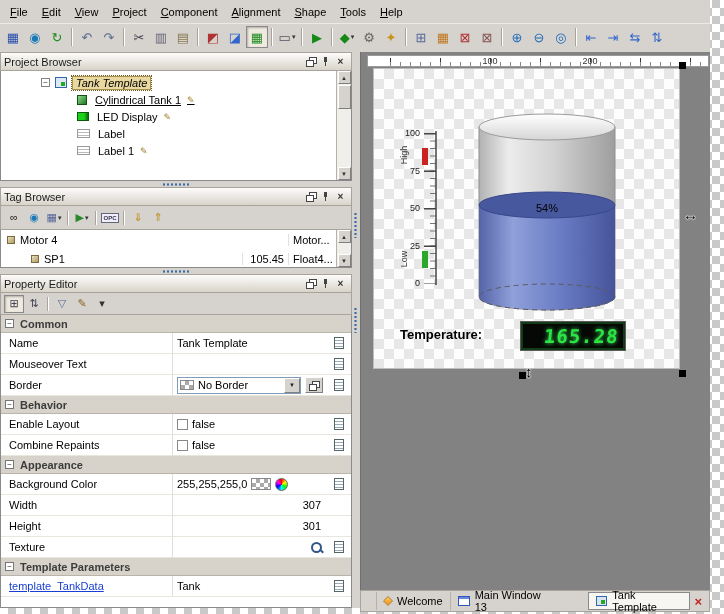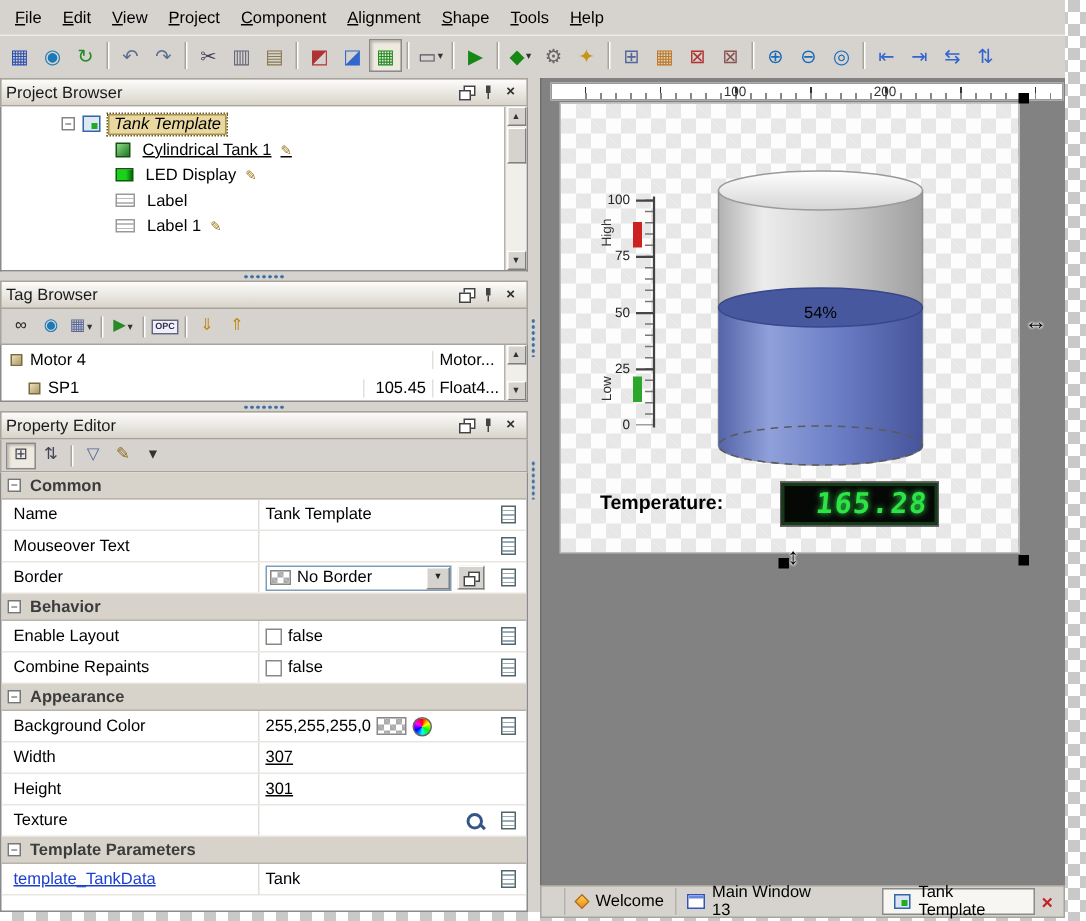--- a/index.html
+++ b/index.html
@@ -82,21 +82,21 @@
   #pe-grid { flex:1; background:#fff; border:1px solid #8a8a8a; border-top:none; overflow:hidden; }
   .sec-header { height:18px; background:#d7d3ca; border-bottom:1px solid #b8b4ac;
     display:flex; align-items:center; padding-left:4px; color:#3c3c3c; font-weight:bold; }
   .sec-box { width:9px; height:9px; border:1px solid #777; background:#fff; font-size:8px; line-height:7px;
     text-align:center; margin-right:6px; color:#333; font-weight:normal; }
   .prop-row { height:21px; display:flex; align-items:stretch; border-bottom:1px solid #e8e6de; }
   .prop-label { width:172px; flex:none; display:flex; align-items:center; padding-left:8px; border-right:1px solid #e0ded6; }
   .prop-label.link { color:#1a3fd0; text-decoration:underline; }
   .prop-value { flex:1; display:flex; align-items:center; padding:0 4px; gap:4px; overflow:hidden; }
   .prop-icons { width:24px; flex:none; display:flex; align-items:center; justify-content:center; }
-  .num { flex:1; padding-right:2px;text-decoration:underline; }
+  .num { flex:1; text-align:right; padding-right:2px; }
   .cb { width:11px; height:11px; border:1px solid #888; background:#fff; flex:none; }
   .checker-sm { width:20px; height:12px; flex:none; border:1px solid #888;
     background-image:linear-gradient(45deg,#aaa 25%,transparent 25%,transparent 75%,#aaa 75%),
       linear-gradient(45deg,#aaa 25%,#fff 25%,#fff 75%,#aaa 75%);
     background-size:8px 8px; background-position:0 0,4px 4px; }
   .wheel { width:13px; height:13px; flex:none; border-radius:50%; border:1px solid #666;
     background:conic-gradient(#f00,#ff0,#0f0,#0ff,#00f,#f0f,#f00); }
   .dd-box { flex:1; height:17px; border:1px solid #7f9db9; background:#fff; display:flex; align-items:center; padding-left:2px; gap:4px; }
   .dd-btn { margin-left:auto; width:16px; height:15px; background:#d6d3ce; border:1px solid; border-color:#fff #7f7f7f #7f7f7f #fff;
     font-size:6px; color:#222; display:flex; align-items:center; justify-content:center; padding:0; }
@@ -349,21 +349,21 @@
     <div id="tag-rows">
         <div class="tag-row">
           <div class="tag-name" style="padding-left: 6px;">
             <span class="ic-tag"></span>
             <span>Motor 4</span>
           </div>
           <div class="tag-val"></div>
           <div class="tag-type">Motor...</div>
         </div>
         <div class="tag-row">
-          <div class="tag-name" style="padding-left: 18px;">
+          <div class="tag-name" style="padding-left: 18px; margin-left: 12px;">
             <span class="ic-tag"></span>
             <span>SP1</span>
           </div>
           <div class="tag-val">105.45</div>
           <div class="tag-type">Float4...</div>
         </div>
       </div>
     <div class="vscroll">
       <button class="vs-btn">▲</button>
       <button class="vs-btn bottom">▼</button>

